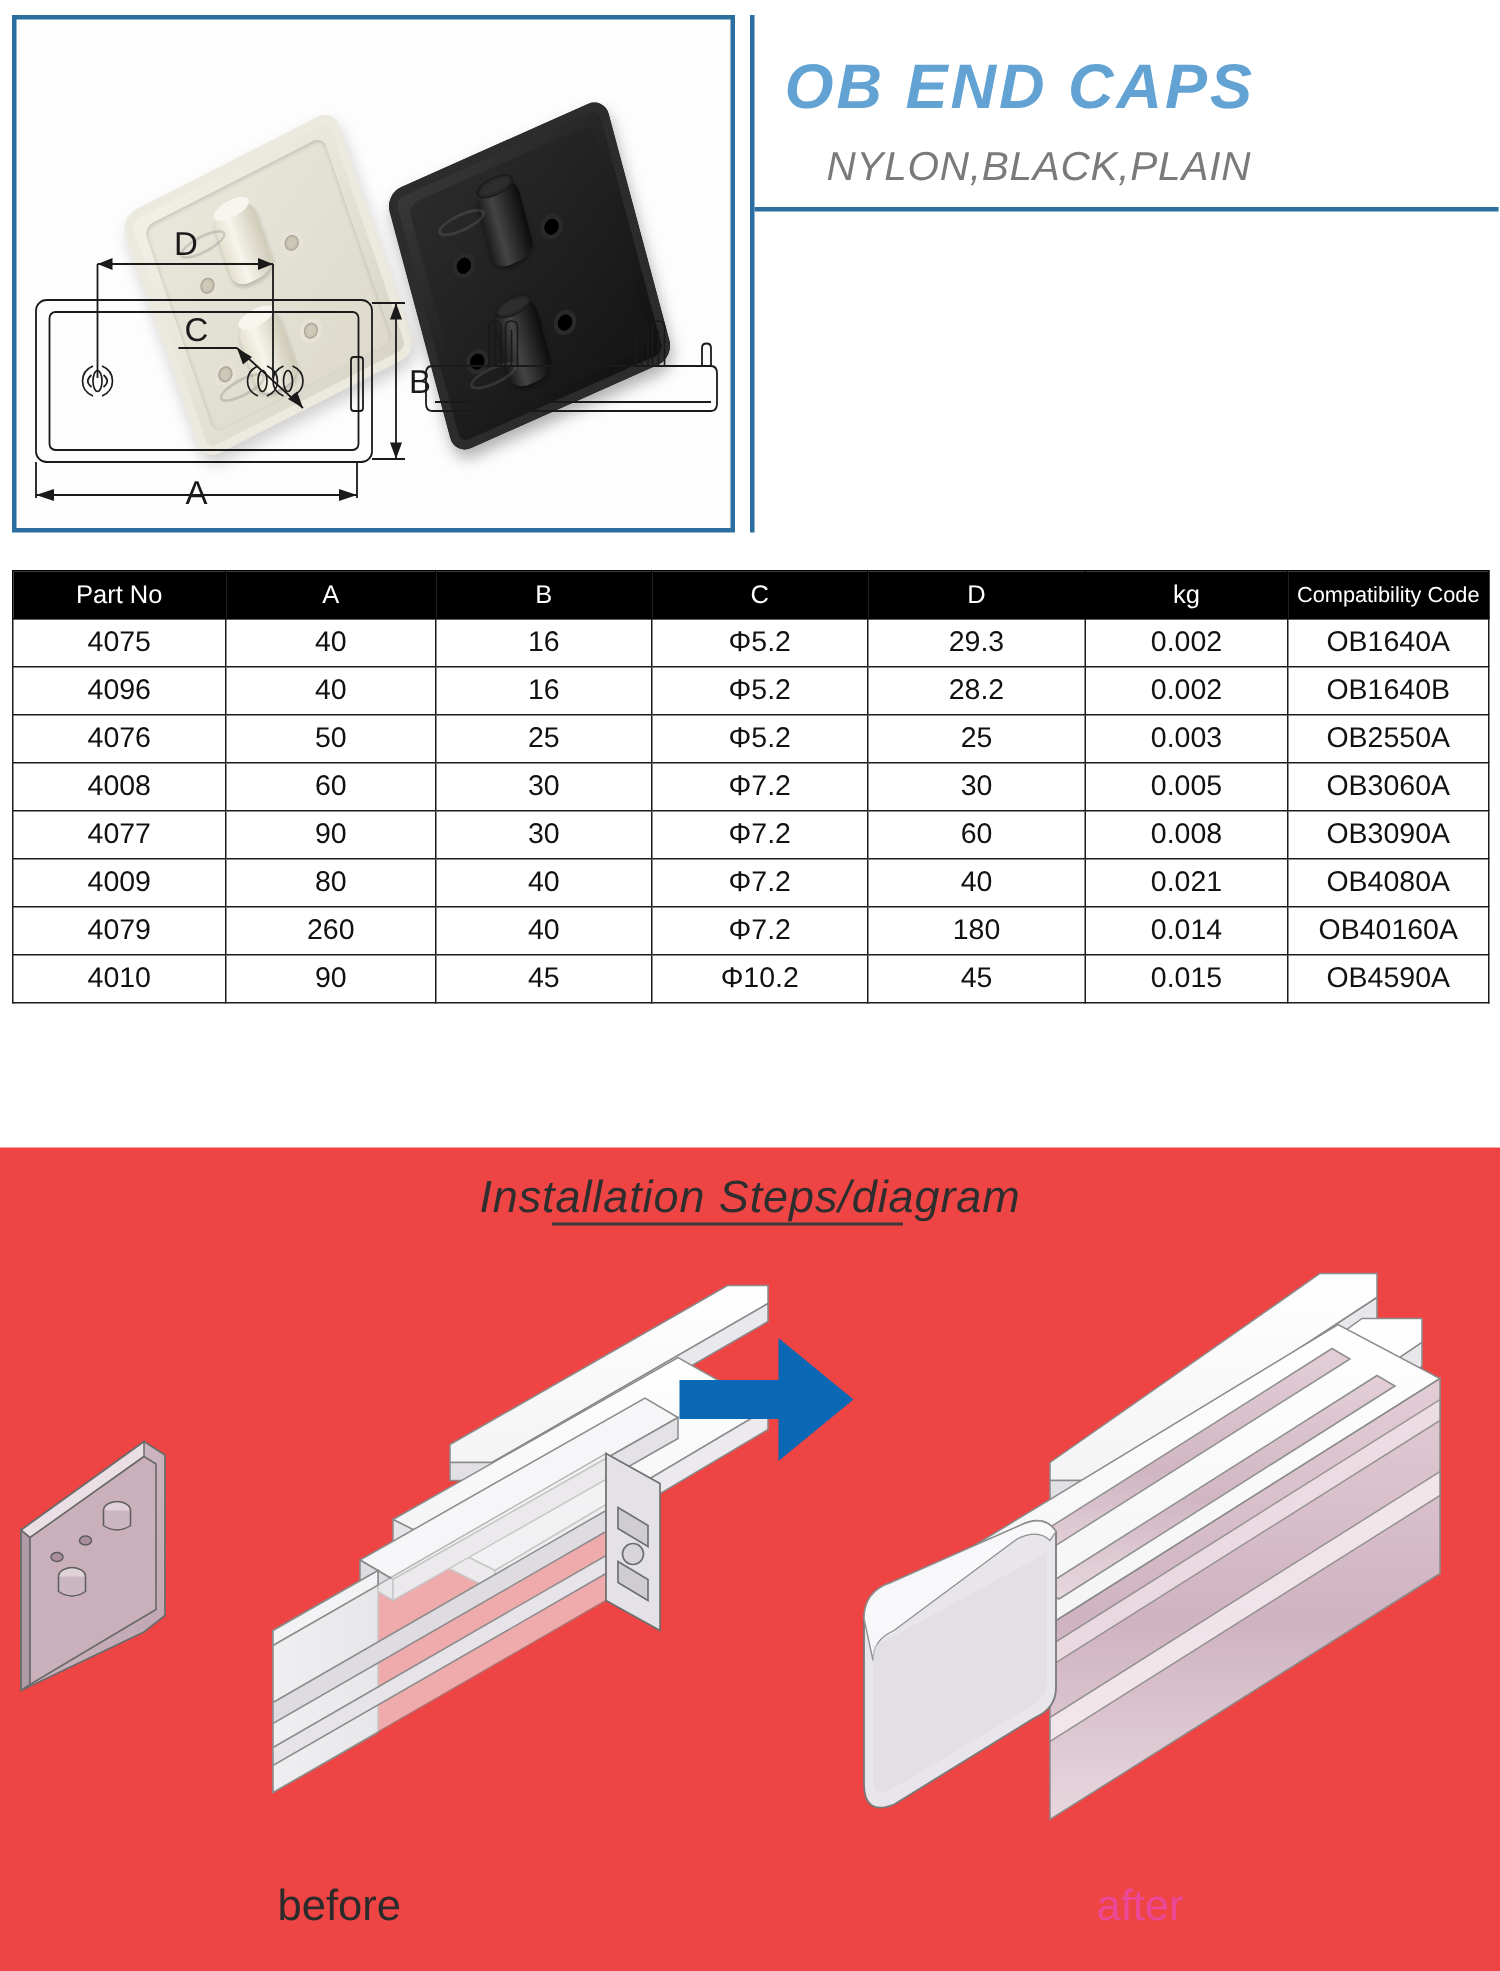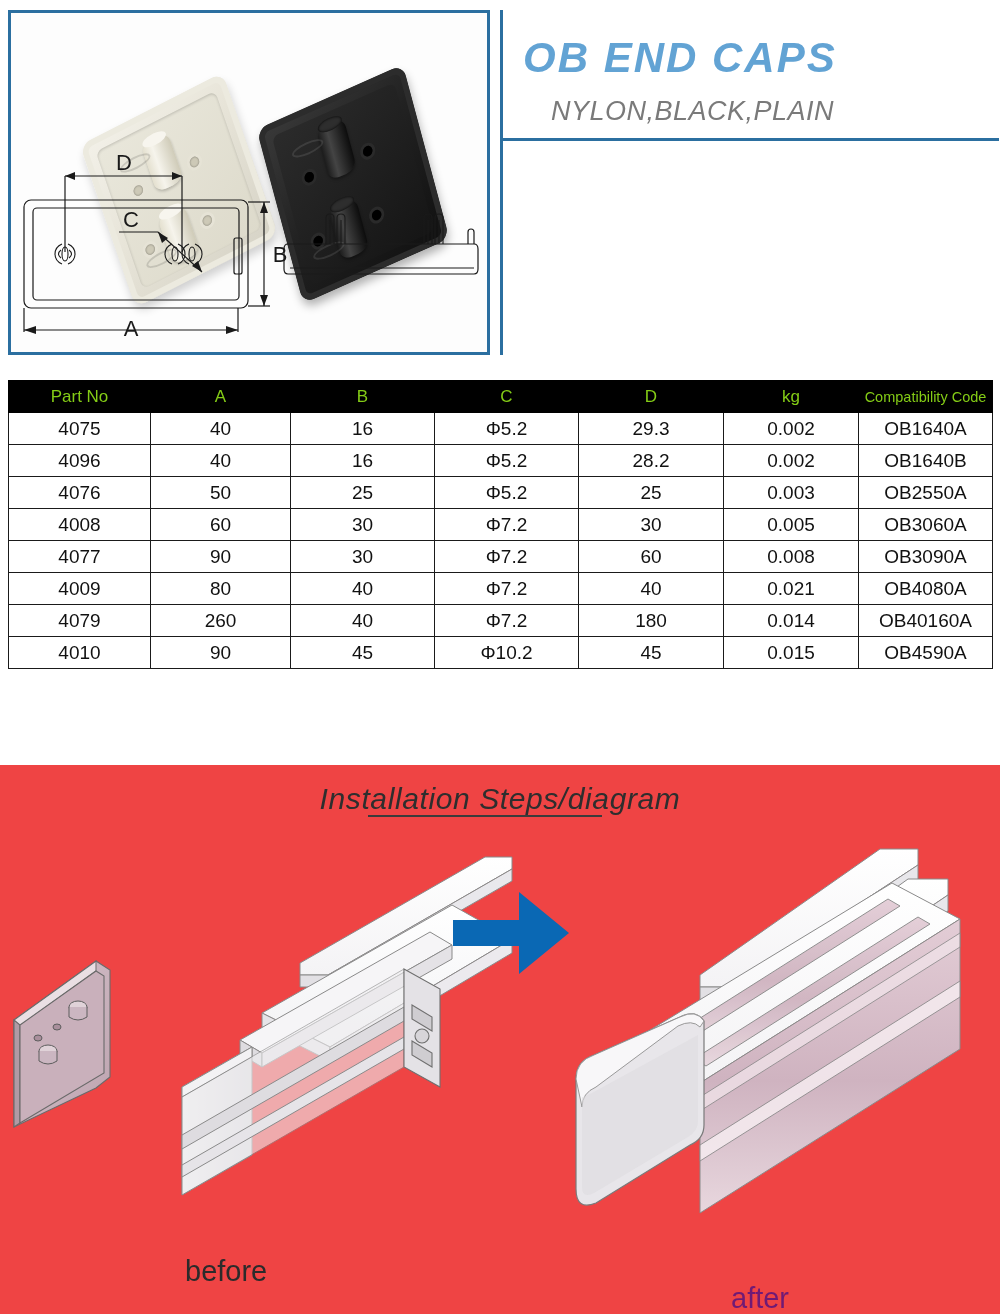--- a/index.html
+++ b/index.html
@@ -184,21 +184,21 @@
   }
   table#spec-table th,
   table#spec-table td {
     border: 1px solid #1a1a1a;
     text-align: center;
     font-family: "Liberation Sans", sans-serif;
     color: #111;
   }
   table#spec-table thead th {
     background: #000000;
-    color: #84cc16;
+    color: #ffffff;
     height: 32px;
     font-size: 17px;
     font-weight: normal;
     border-color: #000;
     margin-left: 35px;
   }
   table#spec-table thead th.small {
     font-size: 14.5px;
   }
   table#spec-table tbody td {
@@ -255,22 +255,21 @@
     left: 185px;
     top: 1255px;
     font-size: 29px;
     color: #2b2b2b;
   }
   #label-after {
     position: absolute;
     left: 731px;
     top: 1255px;
     font-size: 29px;
-    color: #701a75;
-    margin-top: 27px;
+    color: #ec4899;
   }
 </style>
 </head>
 <body>
 
 <div id="page">
 
   <div id="top-section">
 
     <div id="photo-panel">

